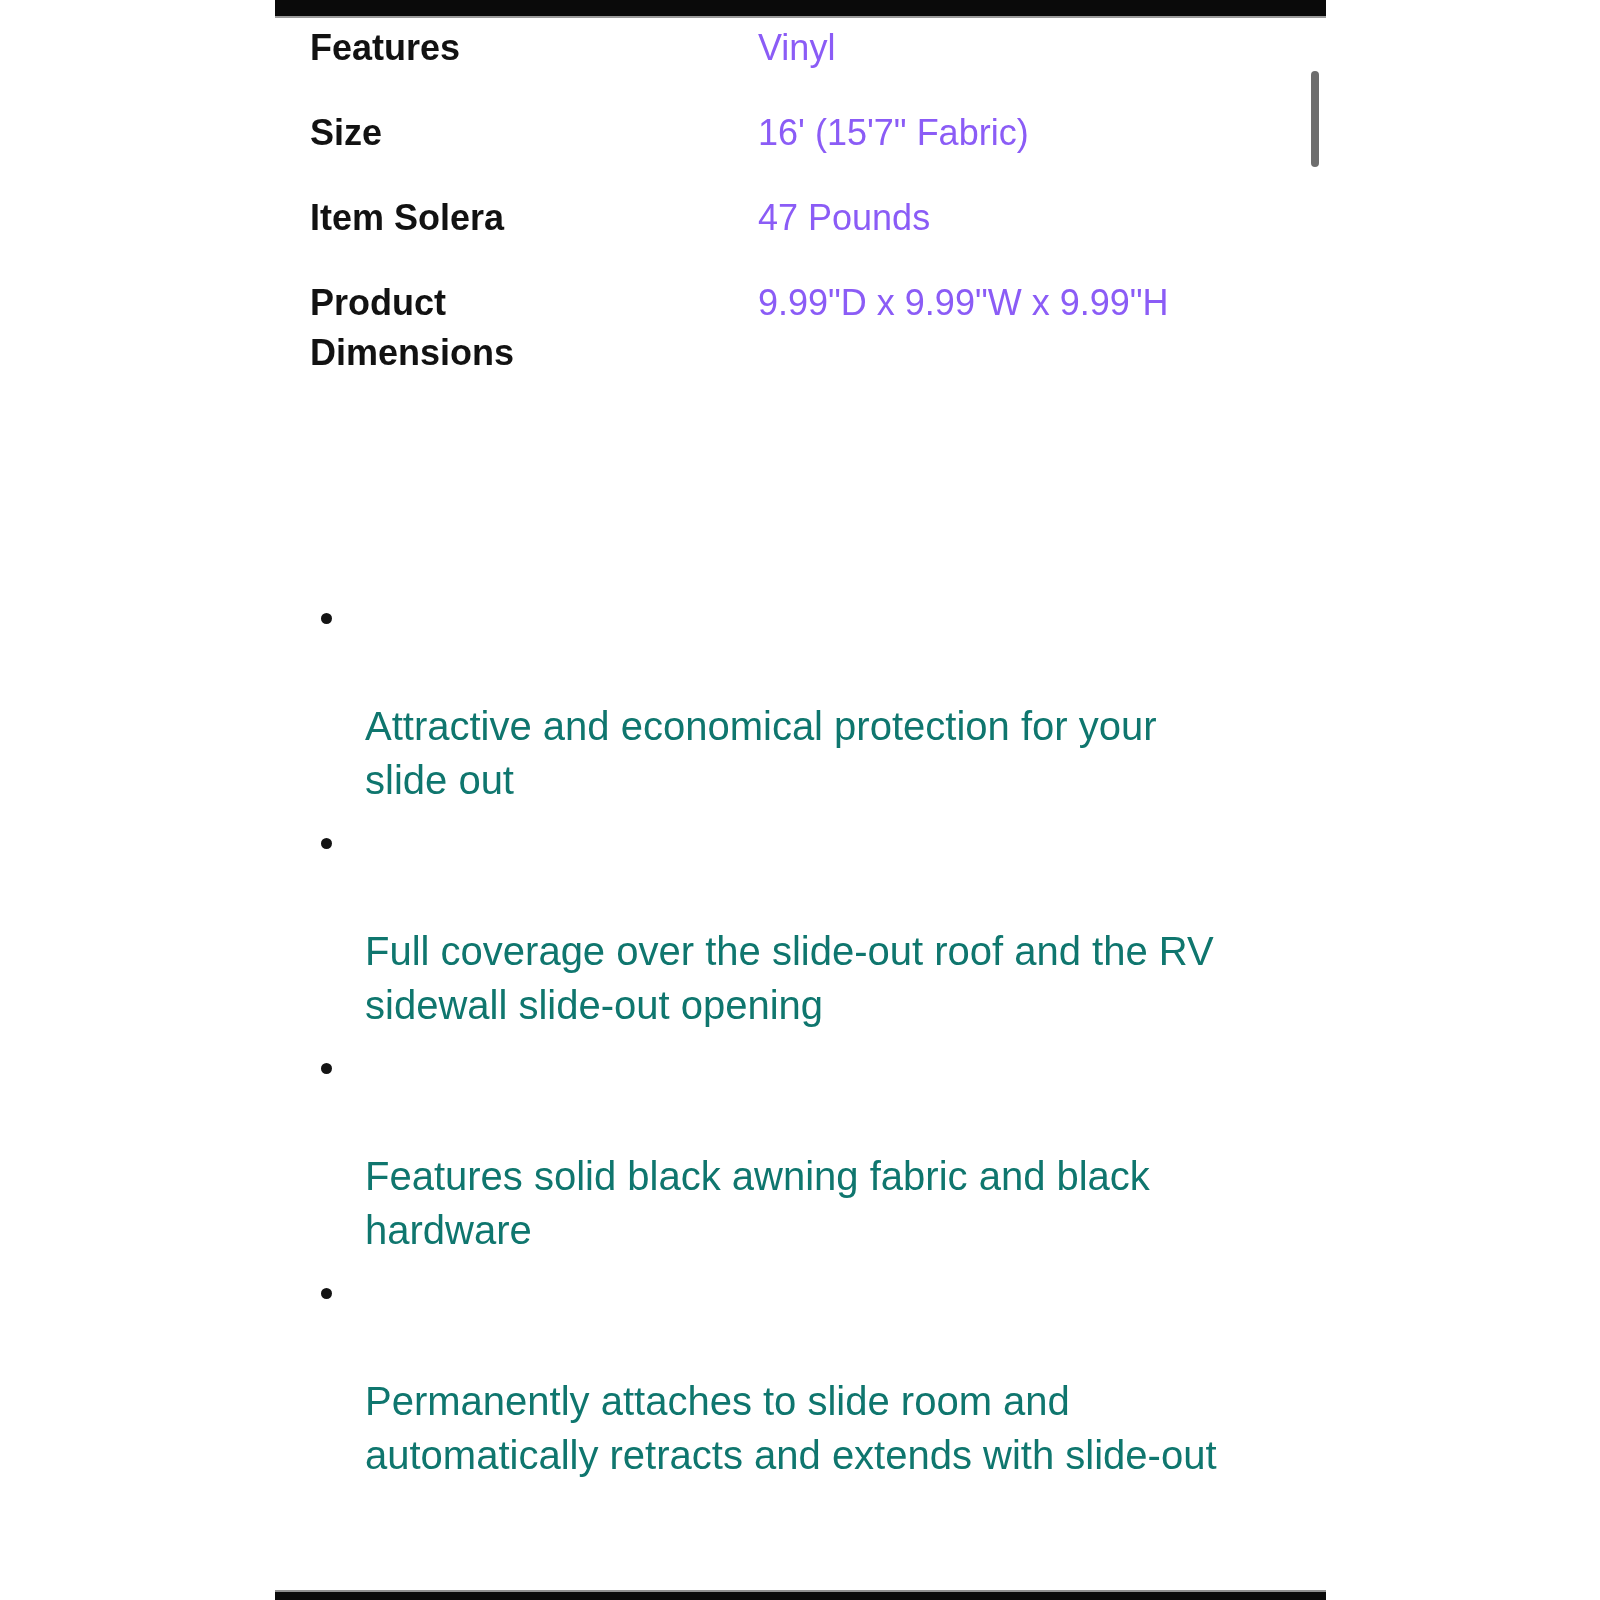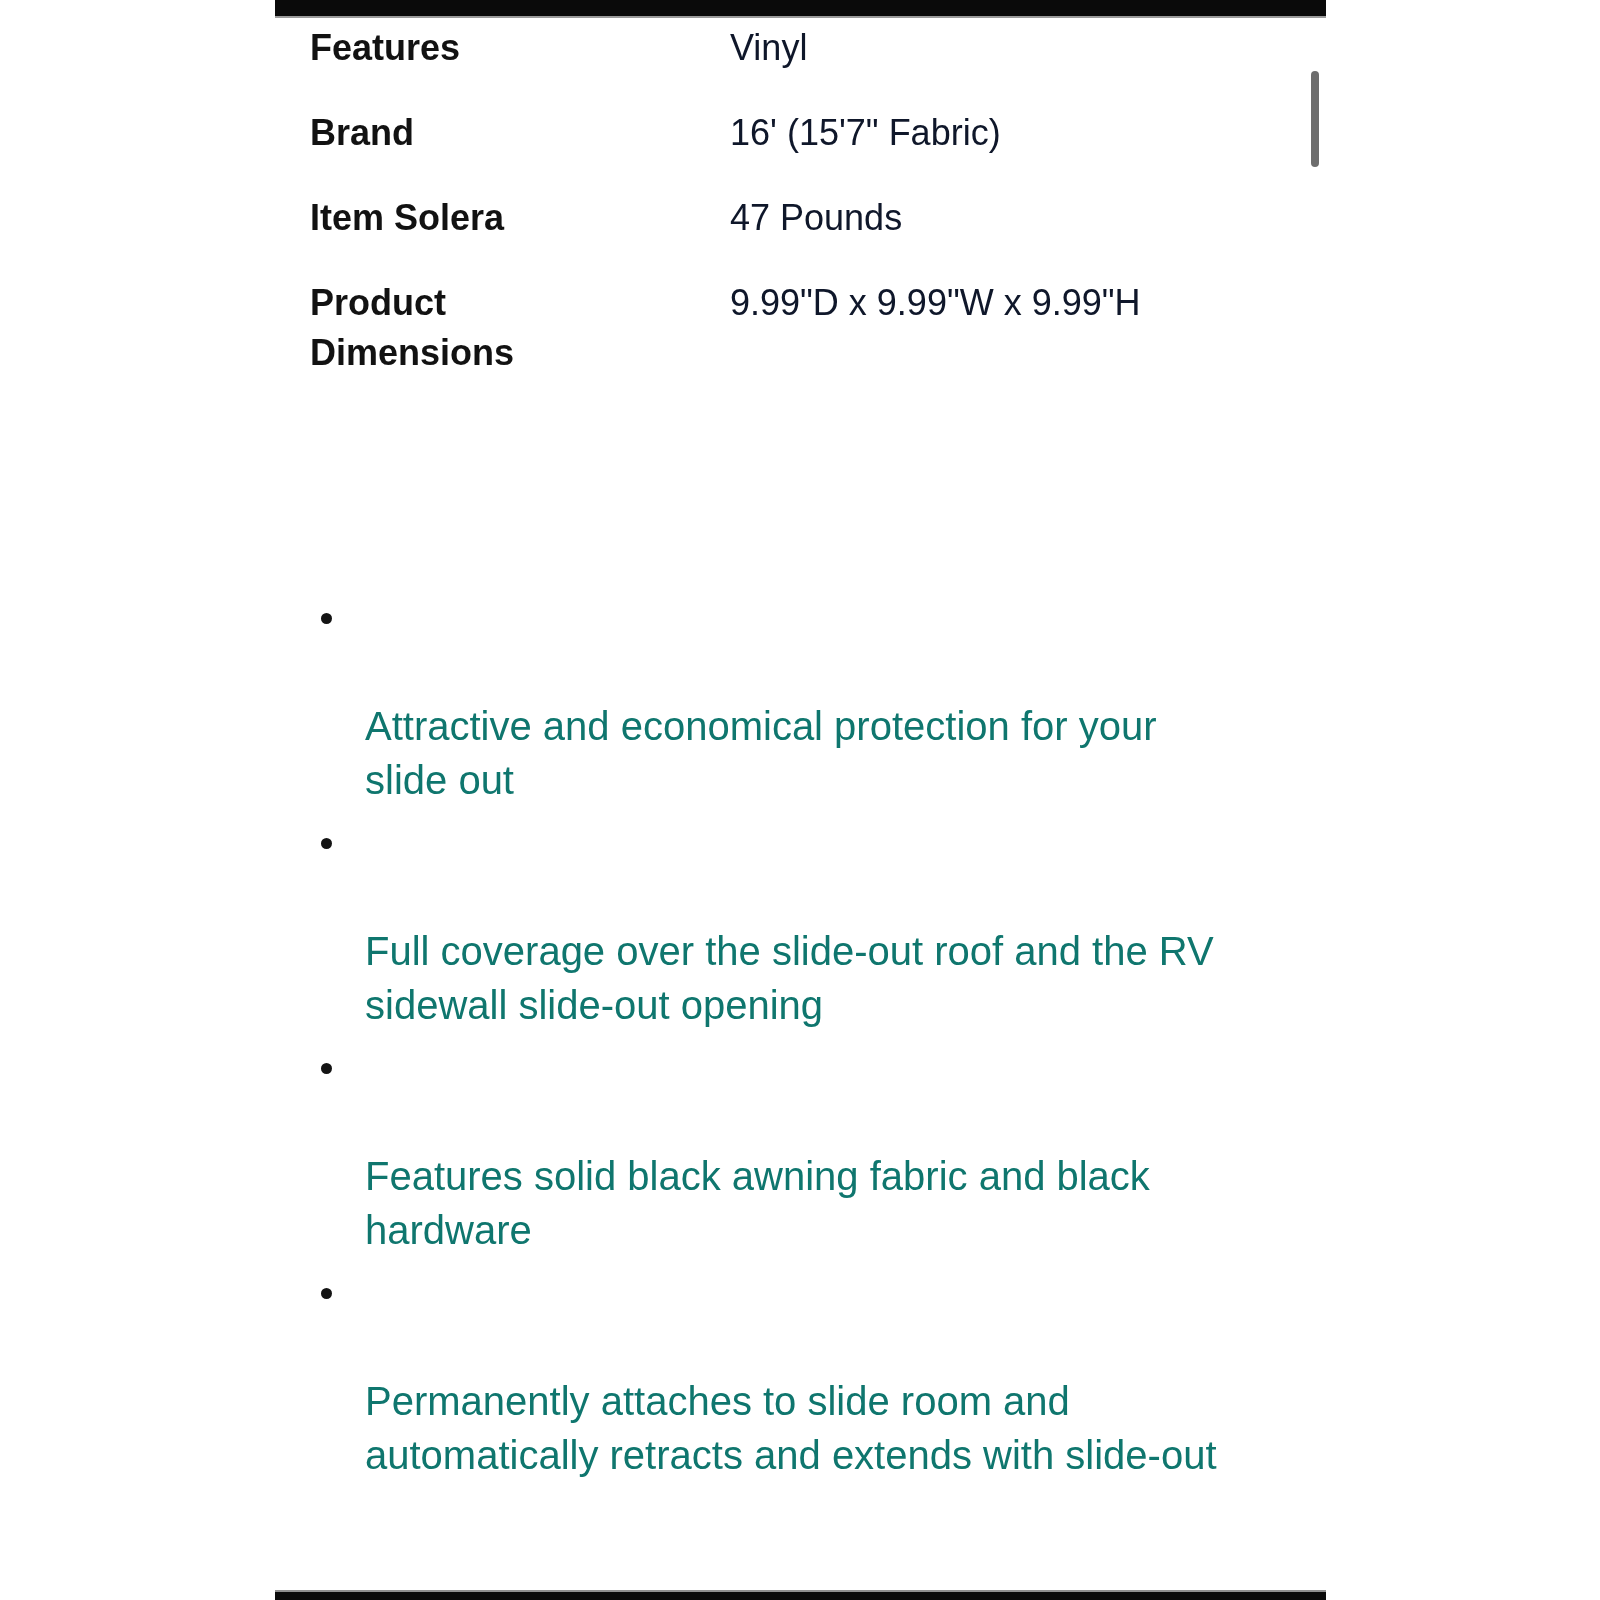--- a/index.html
+++ b/index.html
@@ -61,21 +61,22 @@
     font-size: 36px;
     font-weight: 700;
     line-height: 50px;
     max-width: 250px;
     color: #121212;
   }
   .spec-value {
     font-size: 36px;
     font-weight: 400;
     line-height: 50px;
-    color: #0f172a;
+    color: #8b5cf6;
+    margin-left: 28px;
   }
   .features {
     position: absolute;
     top: 591px;
     left: 90px;
     width: 950px;
     margin: 0;
     padding: 0;
     list-style: none;
   }
@@ -106,21 +107,21 @@
     <div class="topbar"></div>
 
     <div class="scroll-thumb"></div>
 
     <div class="spec-table">
       <div class="spec-row">
         <div class="spec-label">Features</div>
         <div class="spec-value">Vinyl</div>
       </div>
       <div class="spec-row">
-        <div class="spec-label">Brand</div>
+        <div class="spec-label">Size</div>
         <div class="spec-value">16' (15'7" Fabric)</div>
       </div>
       <div class="spec-row">
         <div class="spec-label">Item Solera</div>
         <div class="spec-value">47 Pounds</div>
       </div>
       <div class="spec-row">
         <div class="spec-label">Product Dimensions</div>
         <div class="spec-value">9.99"D x 9.99"W x 9.99"H</div>
       </div>

